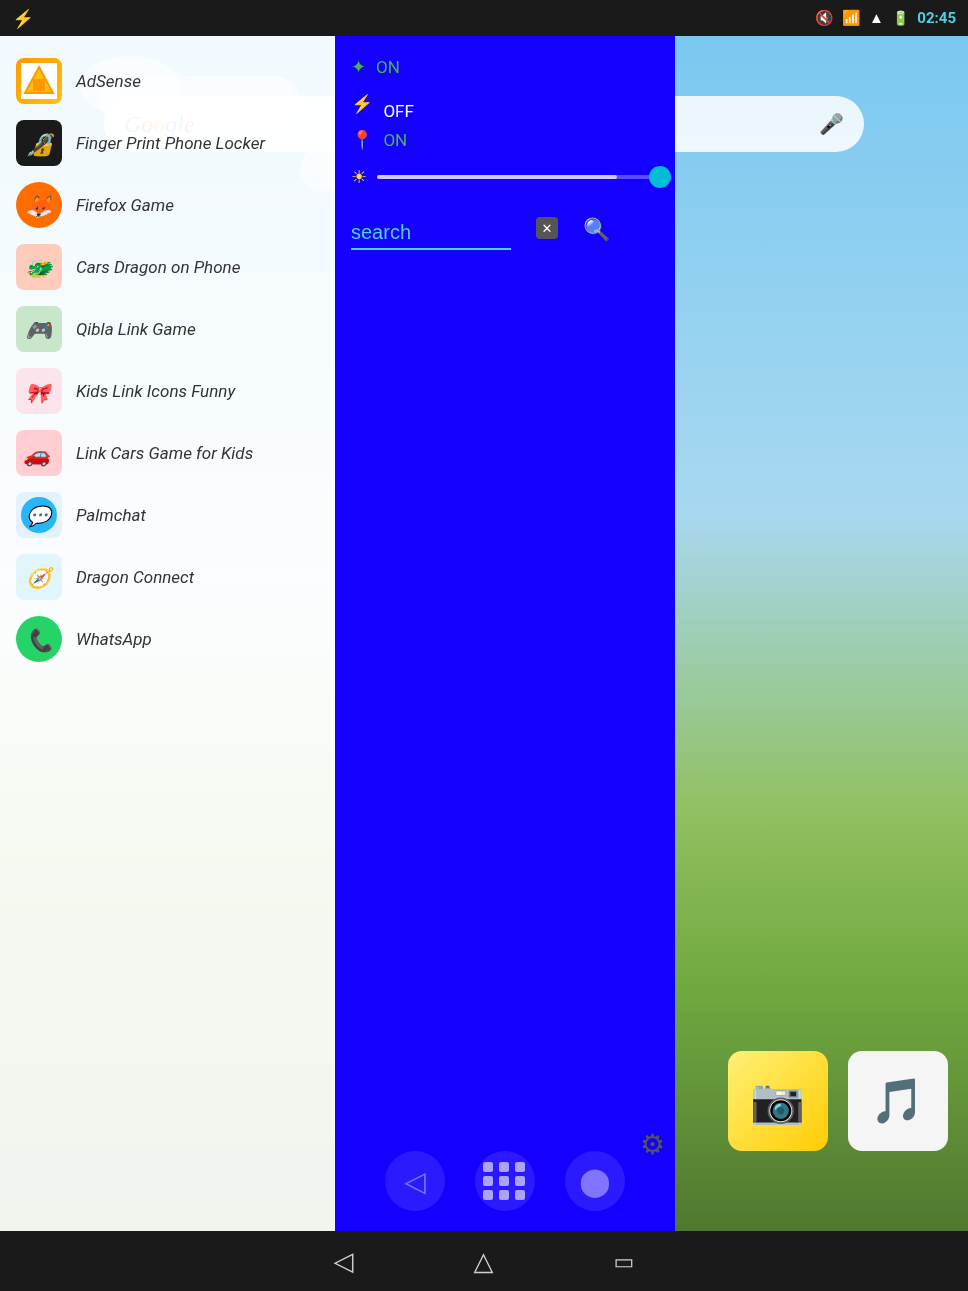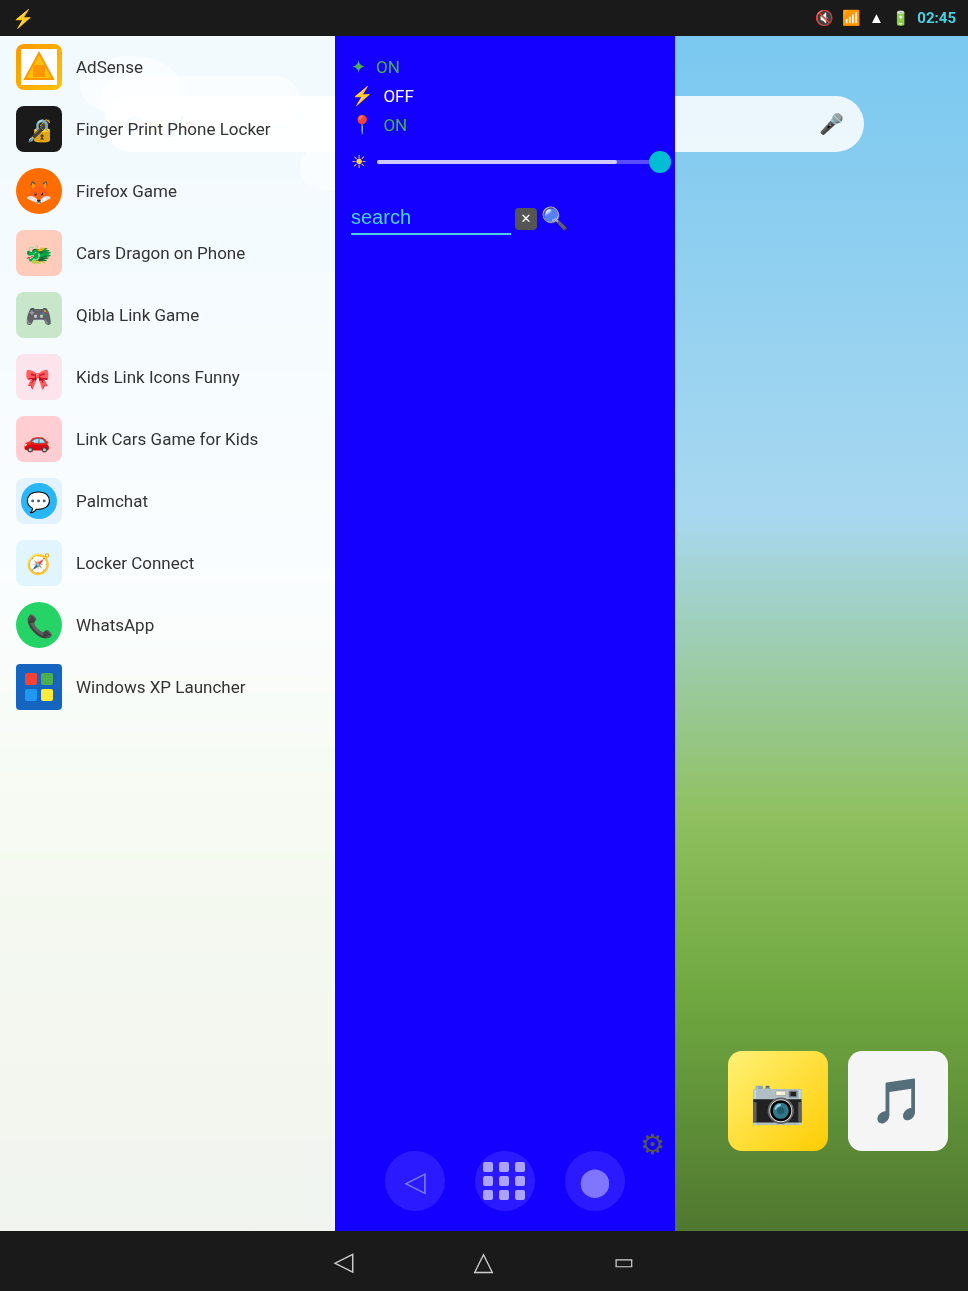--- a/index.html
+++ b/index.html
@@ -98,21 +98,22 @@
     
     #app-panel {
       position: absolute;
       top: 36px;
       left: 0;
       width: 335px;
       bottom: 60px;
       background: rgba(255,255,255,0.92);
       z-index: 50;
       overflow-y: auto;
-      padding-top: 0;
+      padding-top: 14px;
+      font-style: italic;
     }
 
     .app-item {
       display: flex;
       align-items: center;
       height: 62px;
       padding: 0 16px;
       gap: 14px;
       cursor: pointer;
     }
@@ -195,22 +196,22 @@
       right: -1px; top: 50%;
       transform: translateY(-50%);
       width: 22px; height: 22px;
       border-radius: 50%;
       background: #00bcd4;
       margin-right: -11px;
     }
 
     .search-row {
       display: flex;
-      align-items: center;
-      gap: 4px;
+      align-items: flex-start;
+      gap: 25px;
       margin-top: 10px;
     }
     .search-input-blue {
       background: transparent;
       border: none;
       border-bottom: 2px solid #4dd0e1;
       color: #4dd0e1;
       font-size: 20px;
       width: 160px;
       outline: none;
@@ -430,55 +431,43 @@
       </div>
       <span class="app-name">Palmchat</span>
     </div>
     <div class="app-item">
       <div class="app-icon icon-qibla">
         <svg width="36" height="36" viewBox="0 0 36 36">
           <circle cx="18" cy="18" r="18" fill="#e1f5fe"></circle>
           <text x="5" y="26" font-size="20">🧭</text>
         </svg>
       </div>
-      <span class="app-name">Locker Connect</span>
+      <span class="app-name">Dragon Connect</span>
     </div>
     <div class="app-item">
       <div class="app-icon icon-whatsapp">
         <svg width="36" height="36" viewBox="0 0 36 36">
           <circle cx="18" cy="18" r="18" fill="#25d366"></circle>
           <text x="5" y="27" font-size="22" fill="white">📞</text>
         </svg>
       </div>
       <span class="app-name">WhatsApp</span>
-    </div>
-    <div class="app-item">
-      <div class="app-icon icon-winxp">
-        <svg width="36" height="36" viewBox="0 0 36 36">
-          <rect width="36" height="36" fill="#1565c0" rx="4"></rect>
-          <rect x="4" y="4" width="12" height="12" fill="#f44336" rx="2"></rect>
-          <rect x="20" y="4" width="12" height="12" fill="#4caf50" rx="2"></rect>
-          <rect x="4" y="20" width="12" height="12" fill="#2196f3" rx="2"></rect>
-          <rect x="20" y="20" width="12" height="12" fill="#ffeb3b" rx="2"></rect>
-        </svg>
-      </div>
-      <span class="app-name">Windows XP Launcher</span>
     </div>
   </div>
 
 <div id="blue-panel">
 
   <div class="toggle-row">
     <span style="color:#4caf50;font-size:18px;">✦</span>
     <span style="color:#4caf50;">ON</span>
   </div>
 
   <div class="toggle-row">
     <span style="color:#2196f3;font-size:18px;">⚡</span>
-    <span style="color:#fff;">OFF</span>
+    <span style="color:#fff;margin-top:16px;">OFF</span>
   </div>
 
   <div class="toggle-row">
     <span style="color:#4caf50;font-size:18px;">📍</span>
     <span style="color:#4caf50;">ON</span>
   </div>
 
   <div class="brightness-row">
     <span class="brightness-icon">☀</span>
     <div class="brightness-track">

